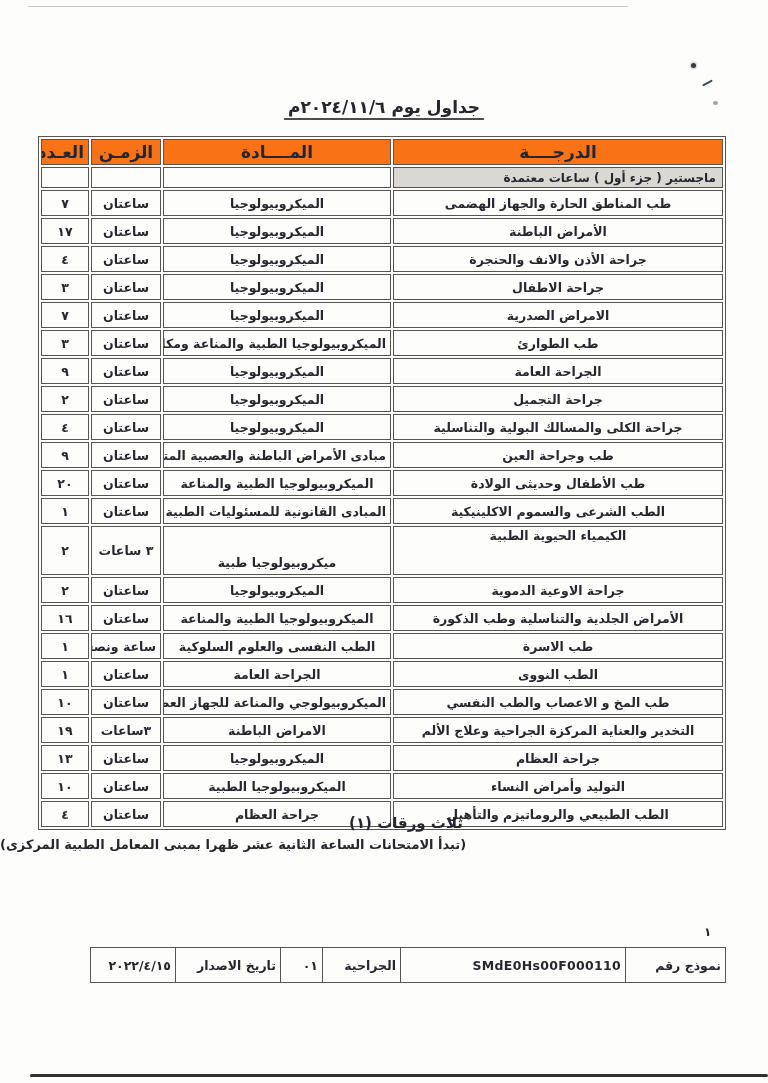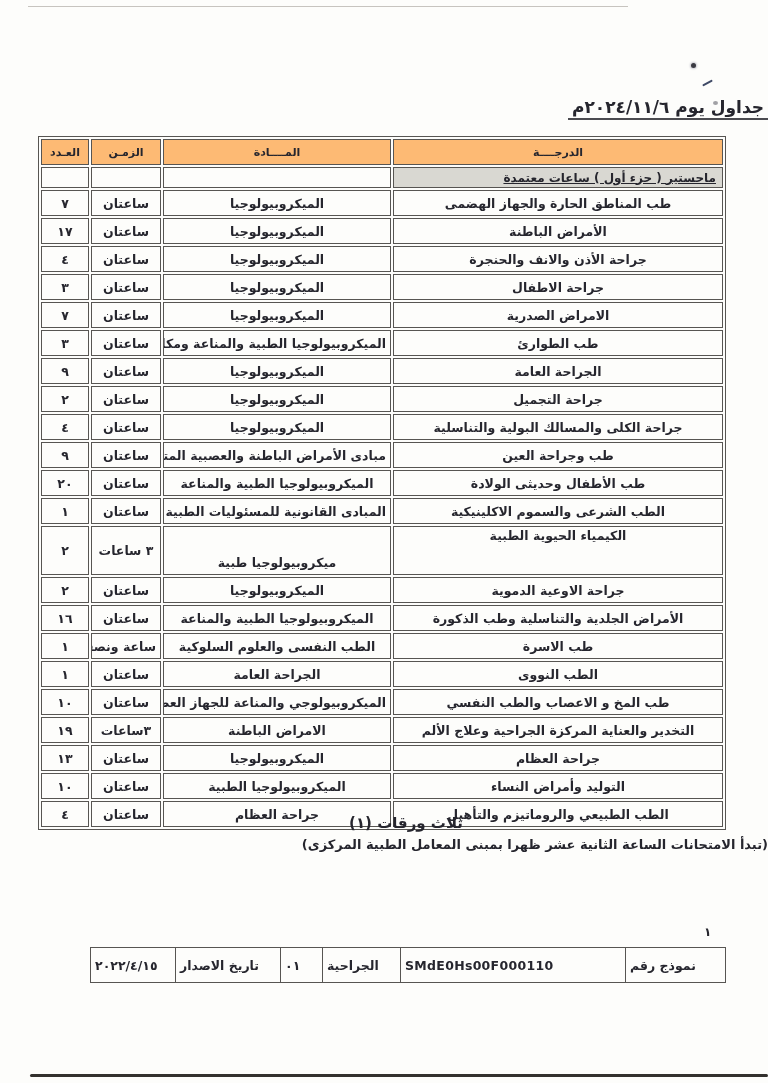--- a/index.html
+++ b/index.html
@@ -15,21 +15,21 @@
   
   .scan-topline{position:absolute;top:6px;left:28px;width:600px;height:1px;background:#9a958e;opacity:.55;}
   .speck-a{position:absolute;left:691px;top:63px;width:5px;height:5px;border-radius:50%;background:#3a3a42;box-shadow:0 0 2px 1px #c9c9d0;}
   .speck-b{position:absolute;left:702px;top:82px;width:11px;height:2px;background:#3f4a66;transform:rotate(-28deg);border-radius:2px;}
   .speck-c{position:absolute;left:713px;top:101px;width:5px;height:4px;border-radius:50%;background:#8a8a90;opacity:.8;}
   .scan-bottomline{position:absolute;left:30px;right:0;top:1074px;height:3px;background:#33312e;border-radius:2px;}
 
   
   .doc-title{
     position:absolute;top:97px;left:0;right:0;
-    text-align:right;
+    text-align:center;
   }
   .doc-title span{
     display:inline-block;
     font-size:17px;font-weight:bold;
     padding:0 4px 1px 4px;
     border-bottom:2px solid #4b4b50;
   }
 
   
   .sched-wrap{position:absolute;top:136px;left:42px;width:684px;}
@@ -44,43 +44,43 @@
   table.sched td,table.sched th{
     border:1px solid #575552;
     font-size:12.5px;
     font-weight:bold;
     text-align:center;
     vertical-align:middle;
     padding:1px 4px;
     overflow:hidden;
     white-space:nowrap;
   }
-  table.sched th{background:#fdba74;height:22px;font-size:11px;}
+  table.sched th{background:#f97316;height:22px;font-size:17px;}
   tr.group-row td{height:17px;font-size:12px;}
-  tr.group-row td.g-degree{background:#d9d8d2;text-align:right;padding-right:6px;text-decoration:underline;}
+  tr.group-row td.g-degree{background:#d9d8d2;text-align:right;padding-right:6px;}
   tr.data-row td{height:22px;}
   tr.data-row.tall td{height:42px;}
   tr.data-row.tall td.cell-degree{vertical-align:top;padding-top:1px;}
   tr.data-row.tall td.cell-subject{vertical-align:bottom;padding-bottom:4px;margin-top:36px;}
 
   
   .sheets-note{position:absolute;top:814px;left:0;right:0;text-align:center;font-size:15px;font-weight:bold;margin-left:44px;}
-  .exam-note{position:absolute;top:837px;left:0;right:0;text-align:right;font-size:13px;font-weight:bold;}
+  .exam-note{position:absolute;top:837px;left:0;right:0;text-align:left;font-size:13px;font-weight:bold;}
 
   
   .pageno{position:absolute;left:704px;top:925px;font-size:12px;font-weight:bold;}
   table.formtbl{
     position:absolute;top:947px;left:90px;
     width:635px;table-layout:fixed;
     border-collapse:collapse;background:#fdfdfb;
   }
   table.formtbl td{
     border:1px solid #575552;
     height:34px;font-size:12.5px;font-weight:bold;
-    text-align:left;vertical-align:middle;
+    text-align:right;vertical-align:middle;
     padding:0 4px;white-space:nowrap;overflow:hidden;
   }
   td.code-cell{direction:ltr;font-size:13.5px;letter-spacing:.3px;margin-left:33px;}
 </style>
 </head>
 <body>
 
 <div class="page">
 
   <div class="scan-topline"></div>

